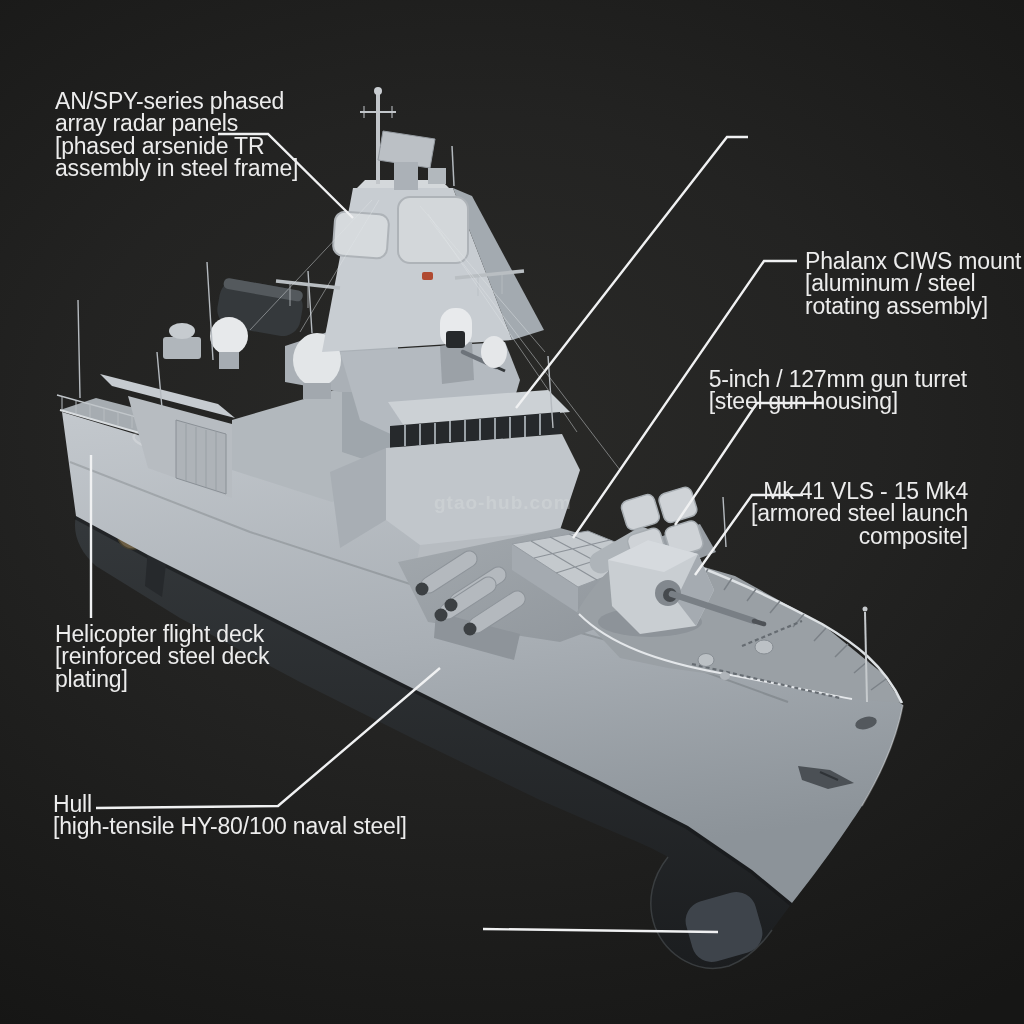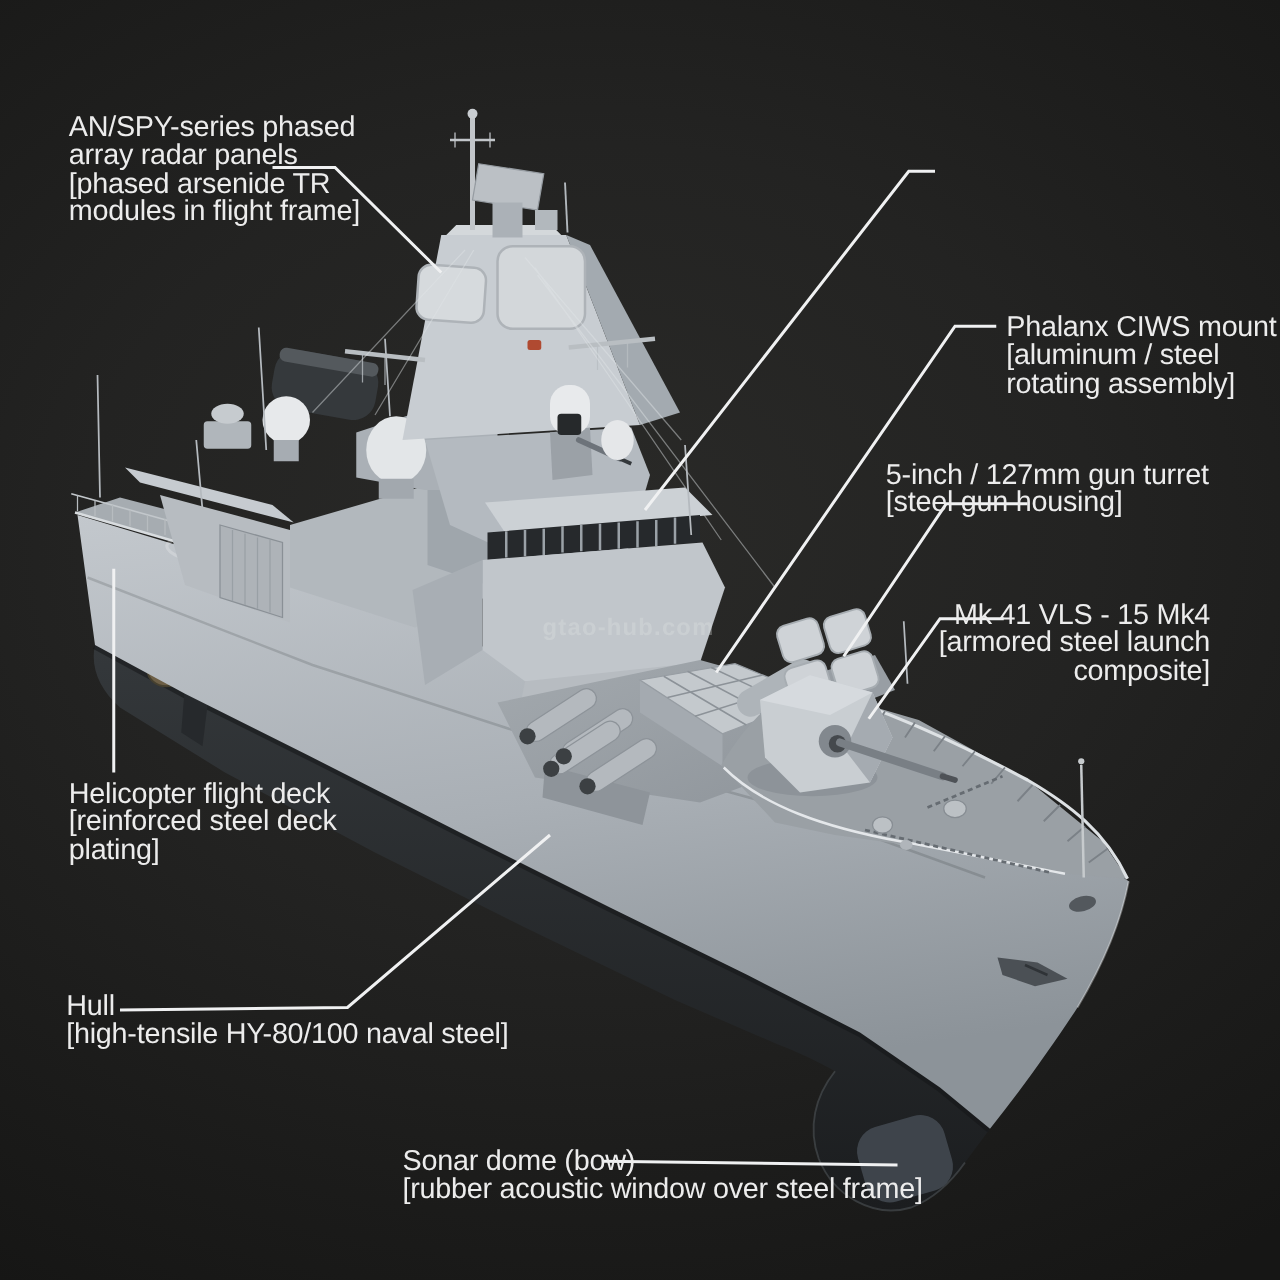--- a/index.html
+++ b/index.html
@@ -222,21 +222,21 @@
     <polyline class="leader" points="803,495 752,495 695,575"></polyline>
     <polyline class="leader" points="91,455 91,618"></polyline>
     <polyline class="leader" points="96,808 278,806 440,668"></polyline>
     <polyline class="leader" points="483,929 718,932"></polyline>
   </svg>
 
   <div class="label" id="lbl-radar">
     <div>AN/SPY-series phased</div>
     <div>array radar panels</div>
     <div>[phased arsenide TR</div>
-    <div>modules in flight frame]</div>
+    <div>assembly in steel frame]</div>
   </div>
 
 
   <div class="label" id="lbl-phalanx">
     <div>Phalanx CIWS mount</div>
     <div>[aluminum / steel</div>
     <div>rotating assembly]</div>
   </div>
 
   <div class="label" id="lbl-gun">
@@ -254,18 +254,14 @@
     <div>Helicopter flight deck</div>
     <div>[reinforced steel deck</div>
     <div>plating]</div>
   </div>
 
   <div class="label" id="lbl-hull">
     <div>Hull</div>
     <div>[high-tensile HY-80/100 naval steel]</div>
   </div>
 
-  <div class="label" id="lbl-sonar">
-    <div>Sonar dome (bow)</div>
-    <div>[rubber acoustic window over steel frame]</div>
-  </div>
 
 </div>
 
 </body></html>

